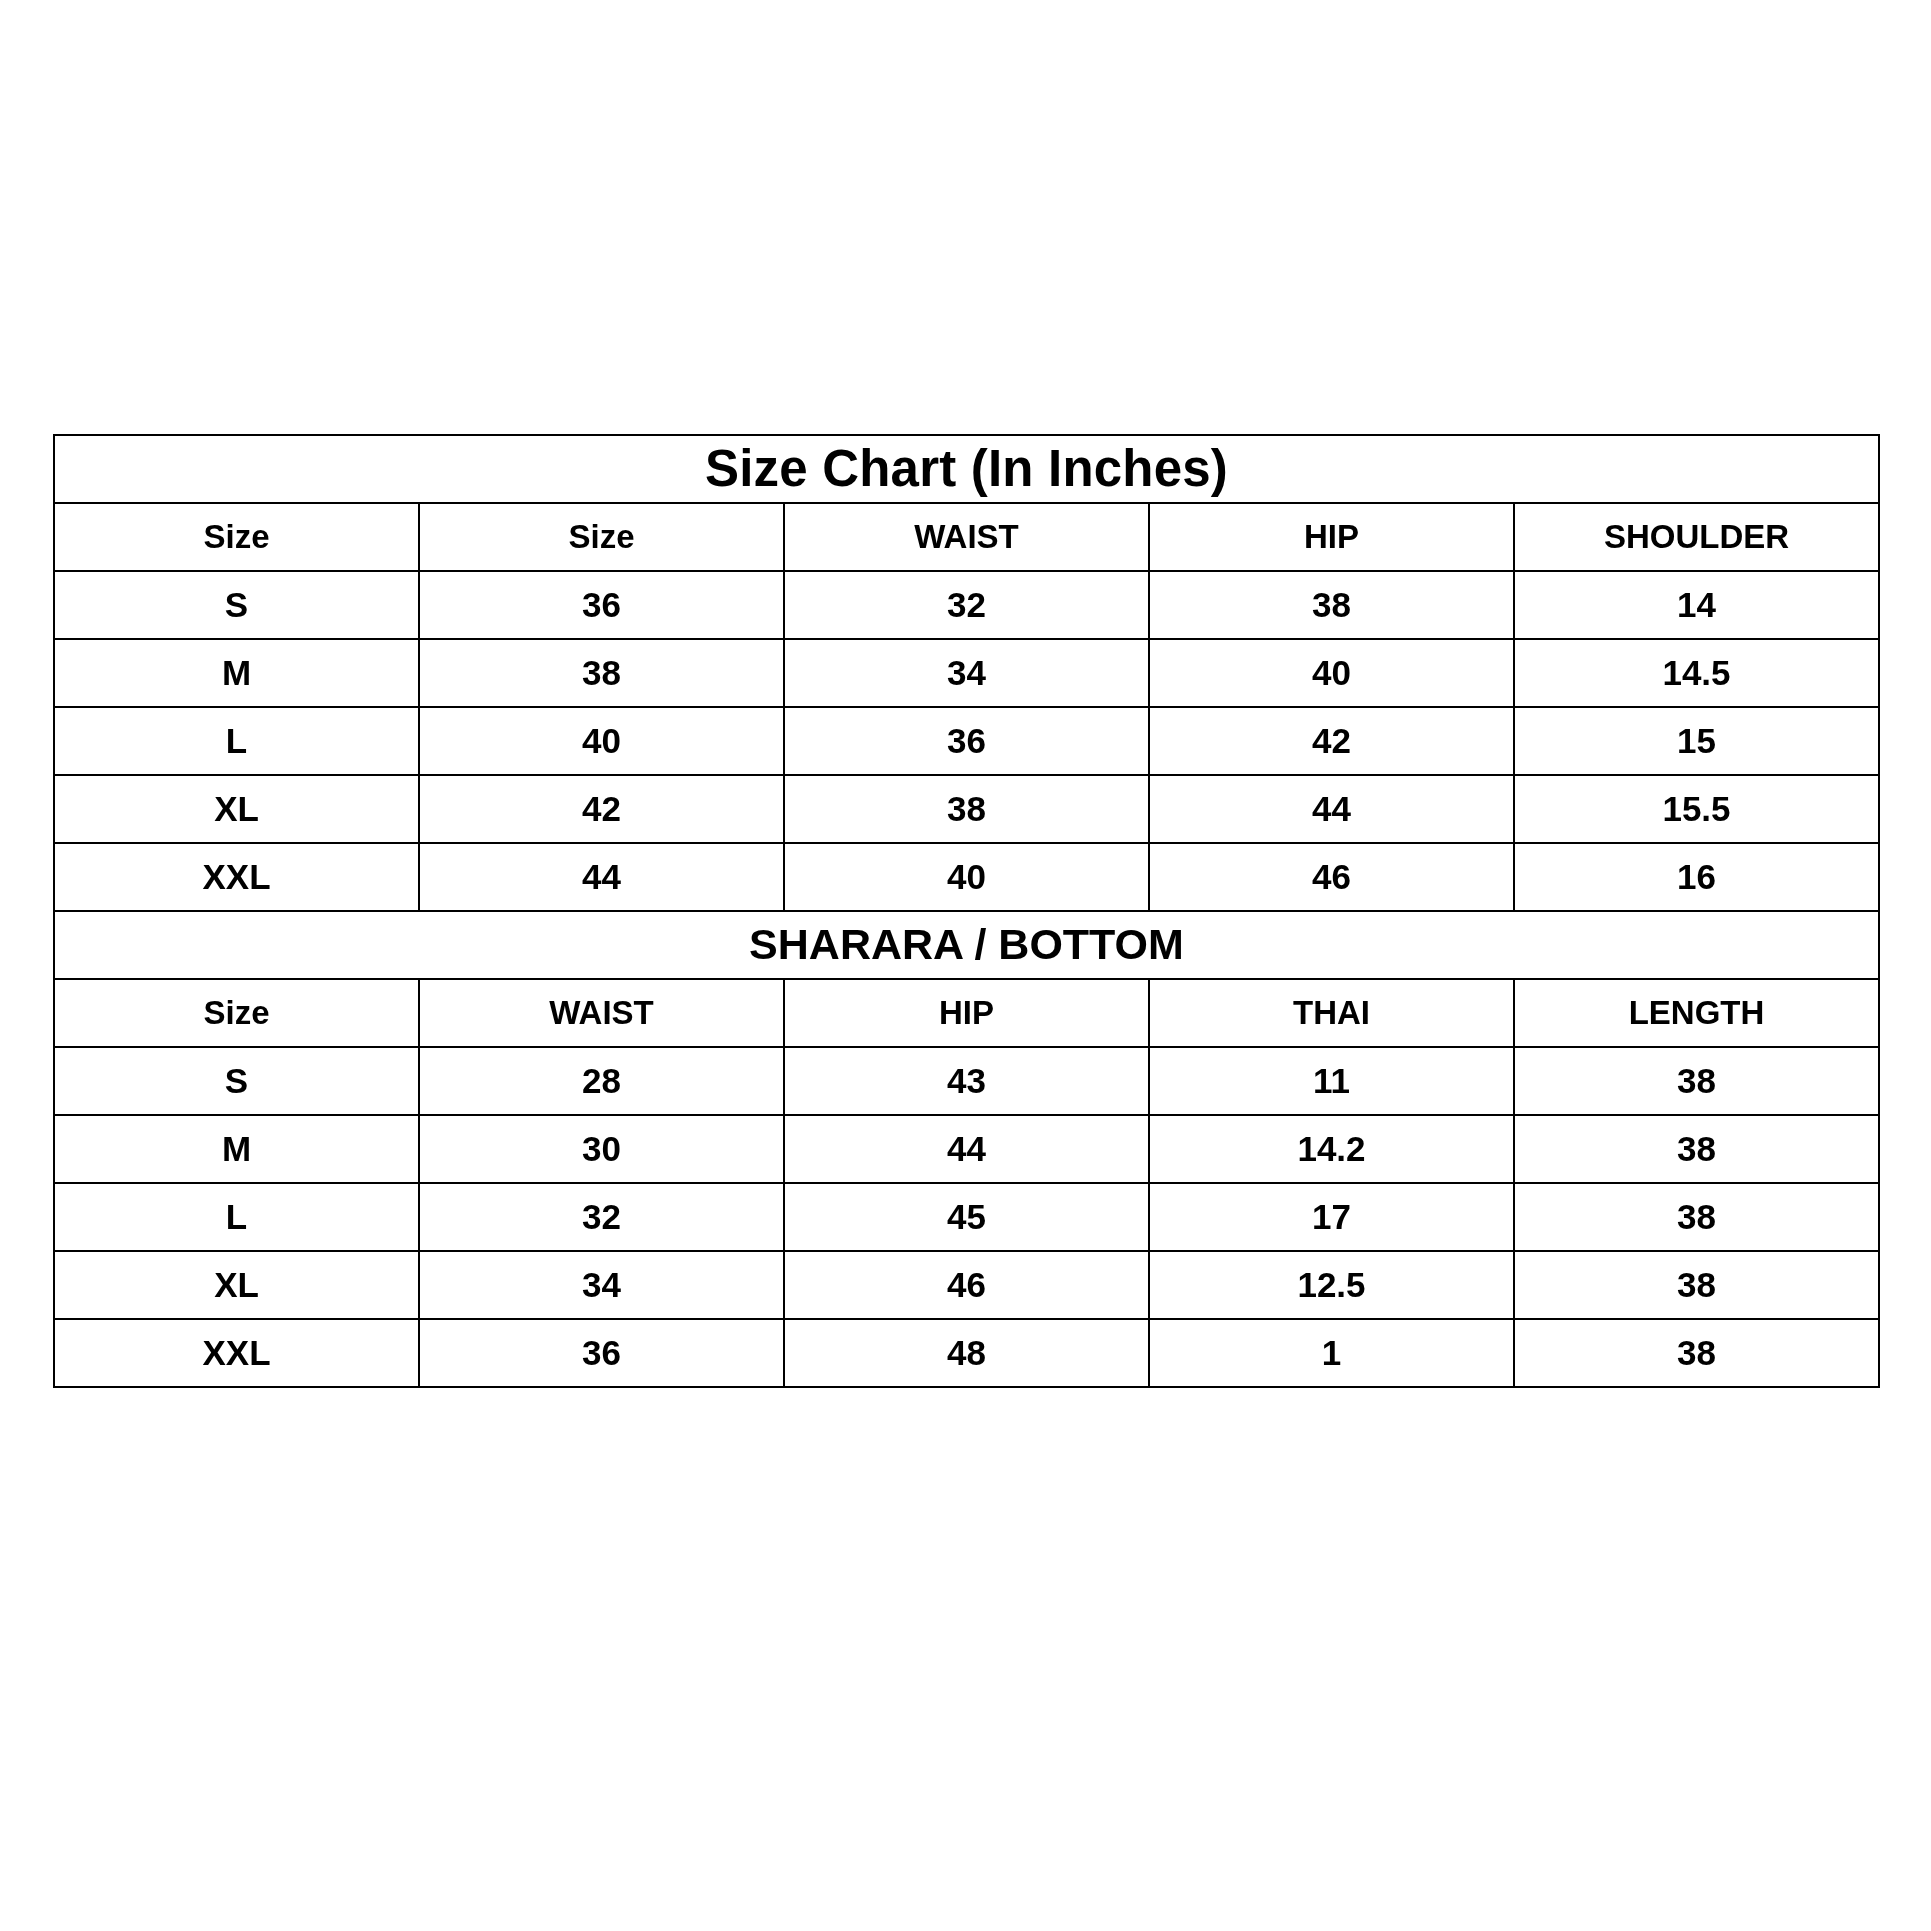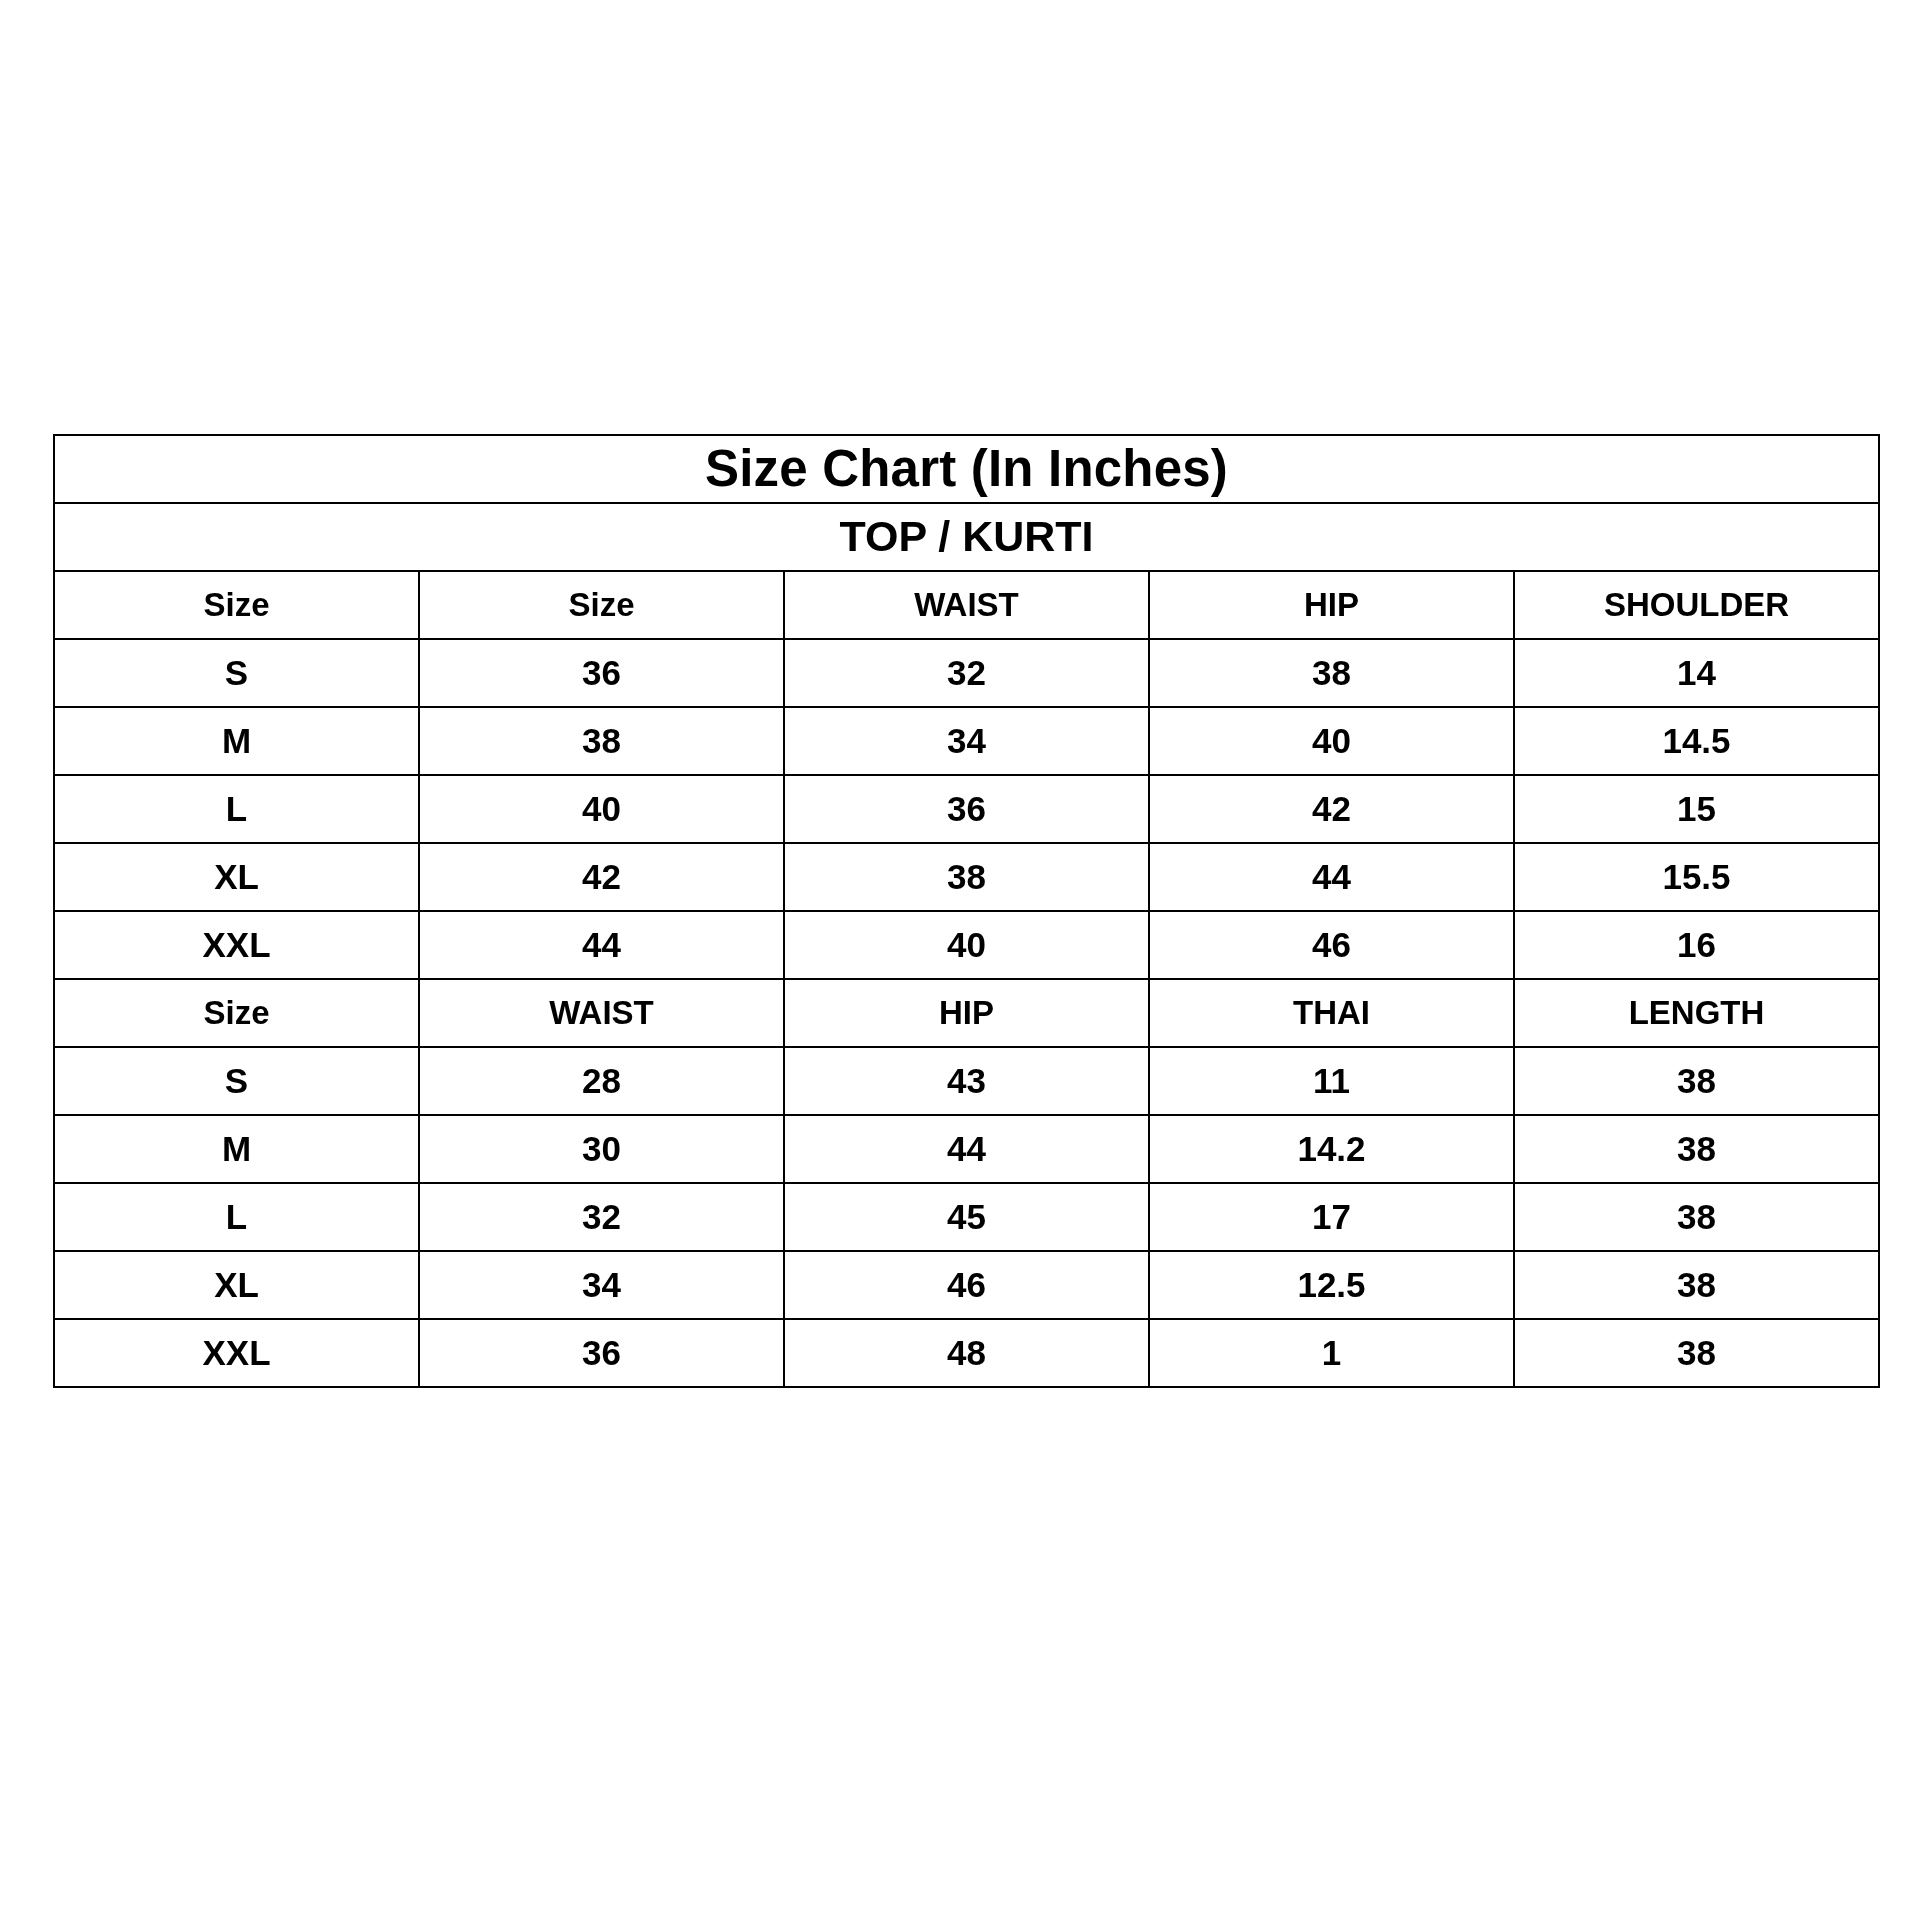--- a/index.html
+++ b/index.html
@@ -80,23 +80,20 @@
         <col class="col-b">
         <col class="col-c">
         <col class="col-d">
         <col class="col-e">
       </colgroup>
       <tbody>
         <tr class="title-row">
           <td colspan="5">Size Chart (In Inches)</td>
         </tr>
 
-        <tr class="section-row">
-          <td colspan="5">TOP / KURTI</td>
-        </tr>
         <tr class="header-row">
           <td>Size</td>
           <td>Size</td>
           <td>WAIST</td>
           <td>HIP</td>
           <td>SHOULDER</td>
         </tr>
         <tr class="data-row">
           <td>S</td>
           <td>36</td>
@@ -126,20 +123,23 @@
           <td>15.5</td>
         </tr>
         <tr class="data-row">
           <td>XXL</td>
           <td>44</td>
           <td>40</td>
           <td>46</td>
           <td>16</td>
         </tr>
 
+        <tr class="section-row">
+          <td colspan="5">SHARARA / BOTTOM</td>
+        </tr>
         <tr class="header-row">
           <td>Size</td>
           <td>WAIST</td>
           <td>HIP</td>
           <td>THAI</td>
           <td>LENGTH</td>
         </tr>
         <tr class="data-row">
           <td>S</td>
           <td>28</td>

